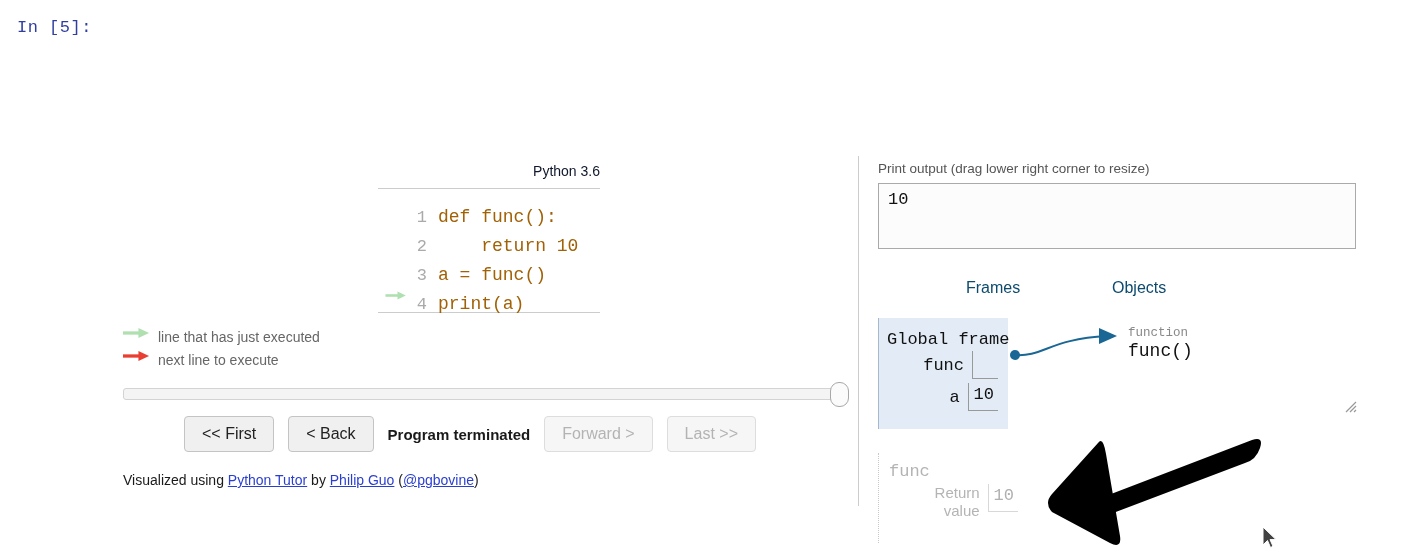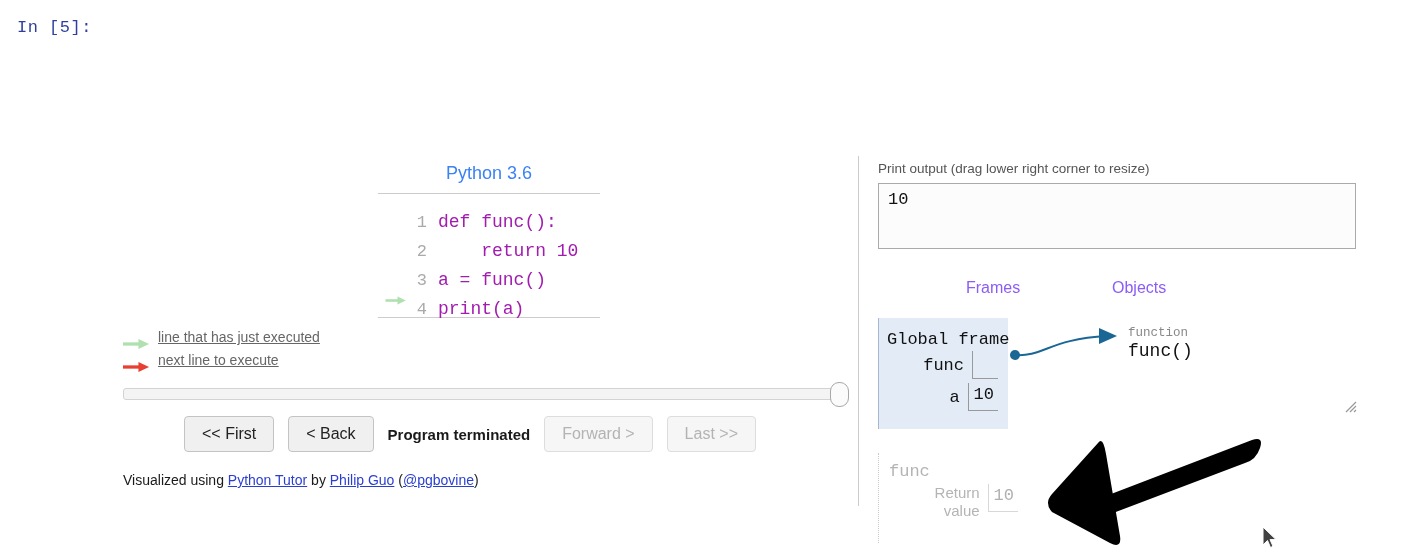--- a/index.html
+++ b/index.html
@@ -81,24 +81,24 @@
   }
 
   
   #code-display {
     position: absolute;
     left: 378px;
     top: 15px;
     width: 222px;
   }
   #lang-header {
-    text-align: center;
+    text-align: right;
     font-family: "Liberation Sans", sans-serif;
-    font-size: 18px;
-    color: #3b82f6;
+    font-size: 14px;
+    color: #0f172a;
     padding-bottom: 9px;
   }
   #code-table {
     border-top: 1px solid #cccccc;
     border-bottom: 1px solid #cccccc;
     padding: 4px 0 3px 0;
   }
   .code-line {
     display: flex;
     align-items: baseline;
@@ -117,43 +117,42 @@
   .lineno-cell {
     width: 16px;
     flex: 0 0 16px;
     text-align: right;
     color: #aaaaaa;
     font-size: 17px;
   }
   .codetext-cell {
     padding-left: 11px;
     white-space: pre;
-    color: #a21caf;
+    color: #a16207;
   }
   .just-executed-arrow {
     position: absolute;
     right: 3px;
     top: 11px;
     width: 24px;
     height: 9px;
   }
 
   
   #legend {
     position: absolute;
     left: 123px;
     top: 178px;
     font-size: 14px;
     color: #666666;
   }
   .legend-row {
     display: flex;
-    align-items: flex-end;
+    align-items: flex-start;
     height: 23px;
-    text-decoration: underline;
   }
   .legend-arrow {
     width: 28px;
     flex: 0 0 28px;
     position: relative;
     height: 12px;
     margin-right: 7px;
   }
   .legend-text { line-height: 23px; }
 
@@ -264,21 +263,21 @@
     position: absolute;
     left: 1345px;
     top: 253px;
     width: 12px;
     height: 12px;
   }
 
   #frames-header, #objects-header {
     position: absolute;
     font-size: 16px;
-    color: #8b5cf6;
+    color: #0c4a6e;
   }
   #frames-header { left: 966px; top: 131px; }
   #objects-header { left: 1112px; top: 131px; }
 
   #global-frame {
     position: absolute;
     left: 878px;
     top: 170px;
     width: 130px;
     height: 111px;

